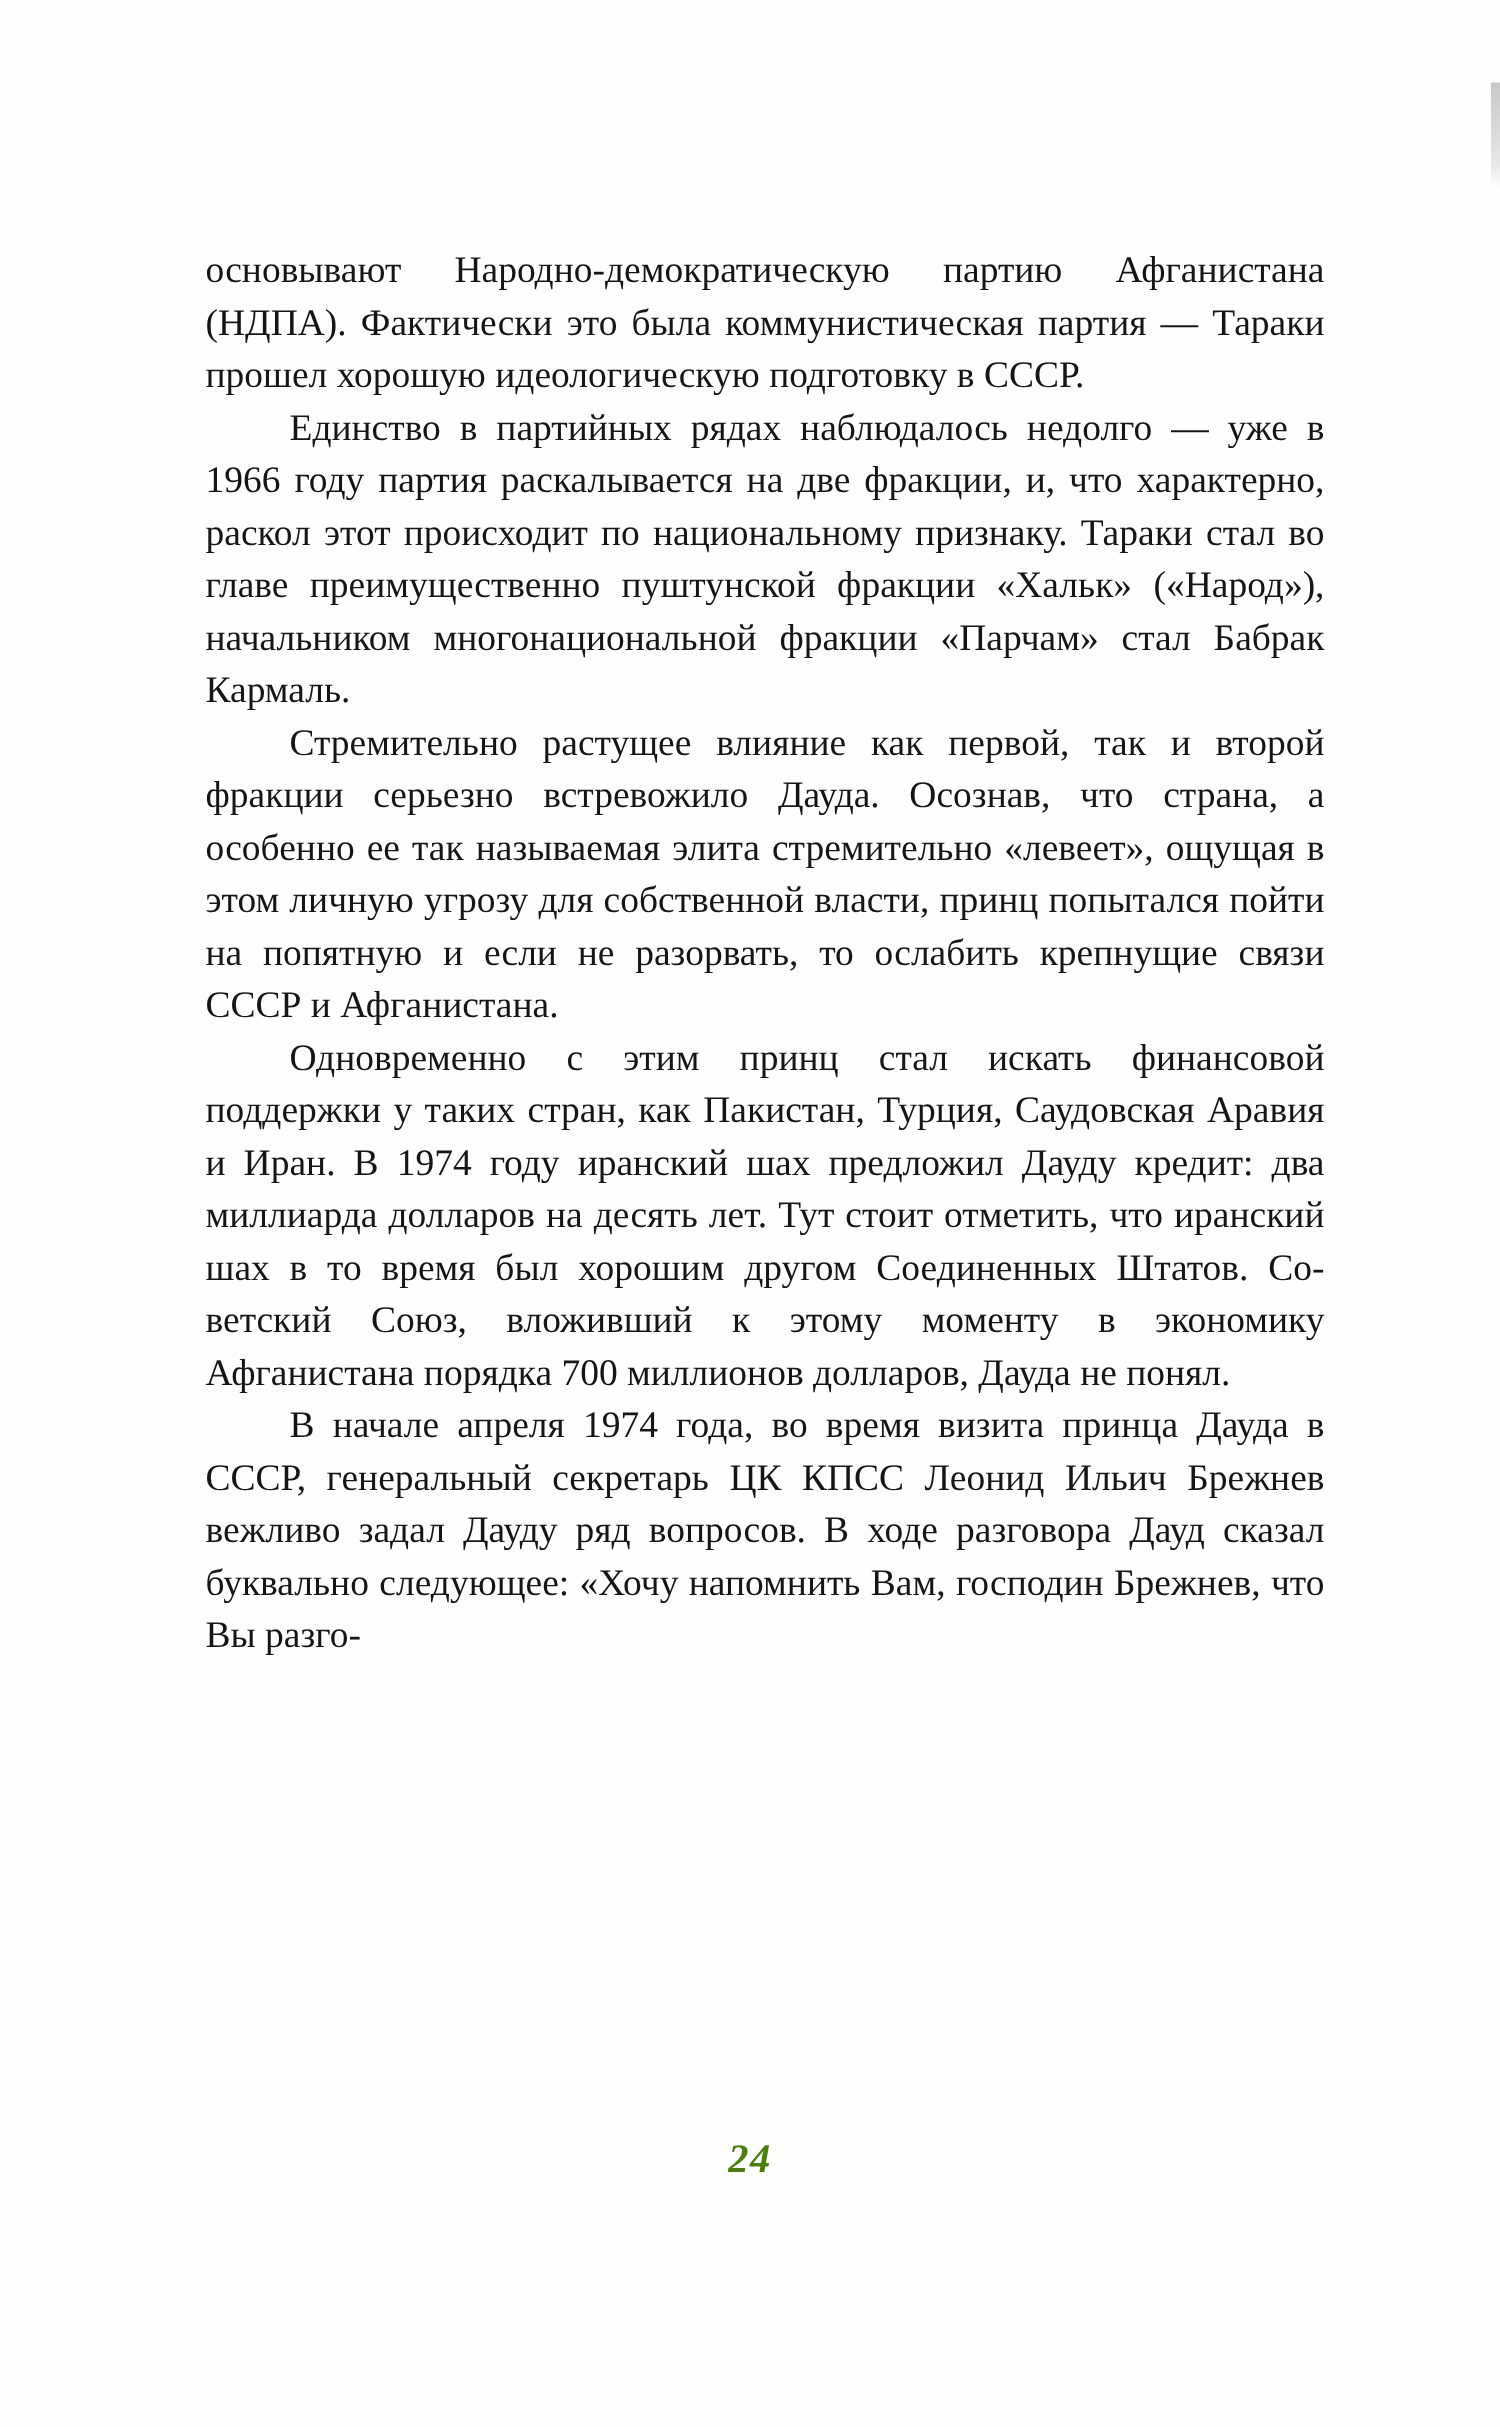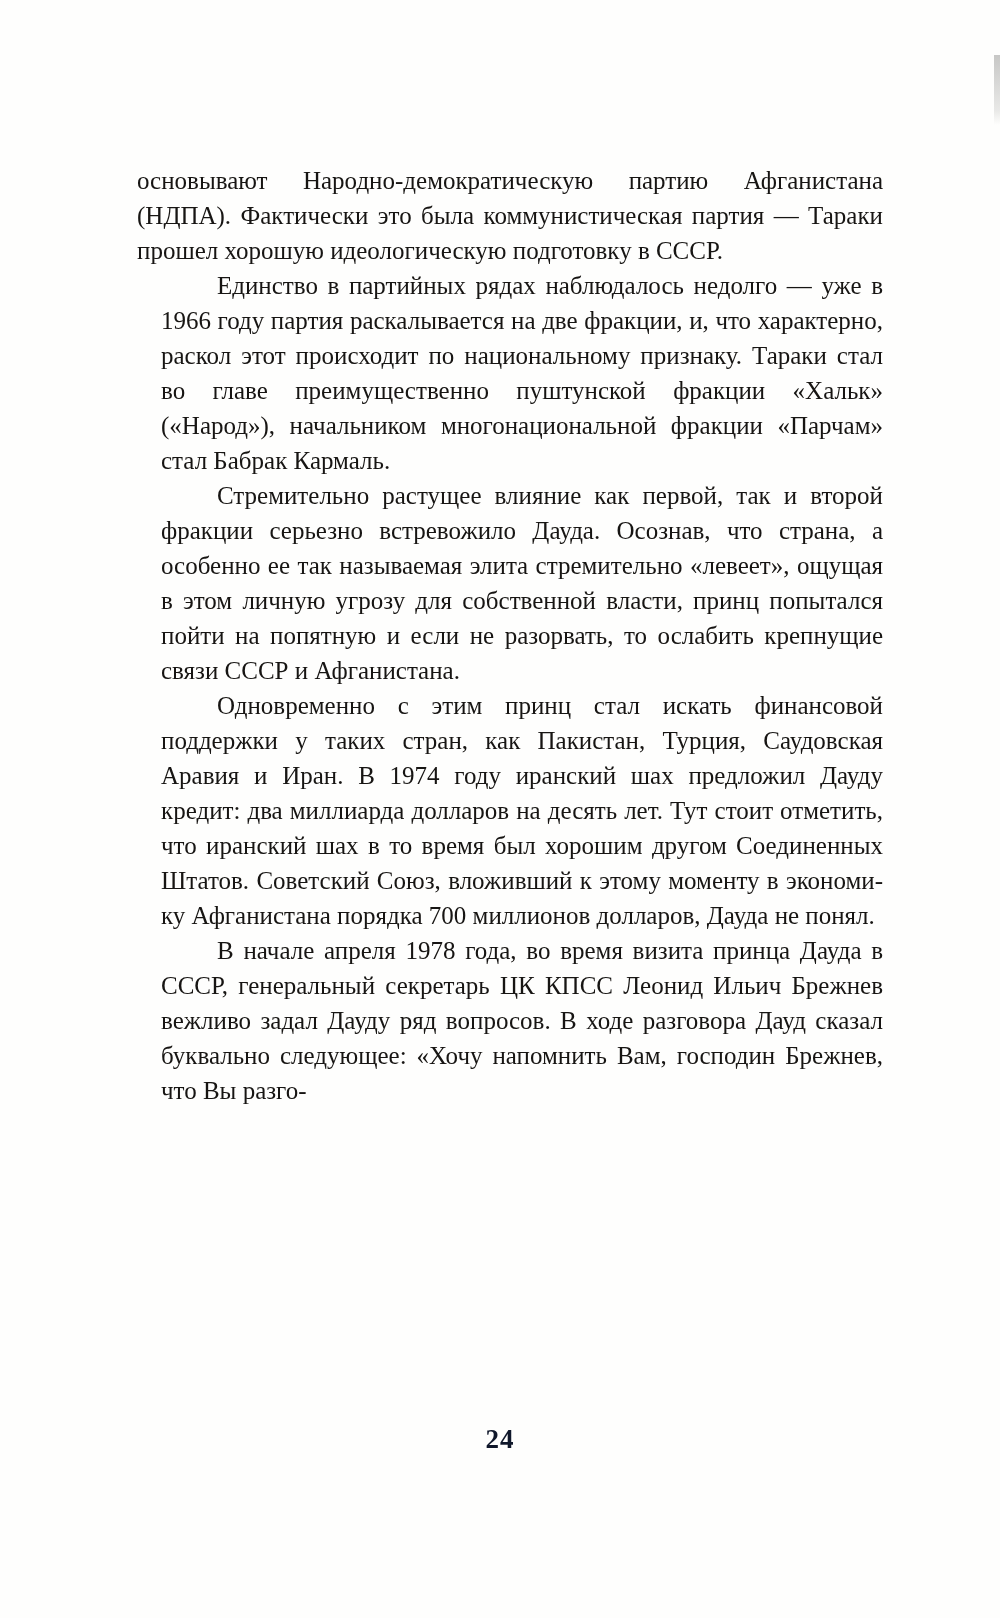--- a/index.html
+++ b/index.html
@@ -35,45 +35,45 @@
     color: #171513;
     text-align: justify;
     hyphens: manual;
     -webkit-hyphens: manual;
   }
   .text-block p {
     text-indent: 0;
   }
   .text-block p + p {
     text-indent: 56px;
-    margin-left: 24px;
   }
   .page-number {
     position: absolute;
     left: 0;
     top: 1424px;
     width: 100%;
     text-align: center;
     font-family: "Liberation Serif", "DejaVu Serif", serif;
     font-size: 27px;
     font-weight: bold;
-    color: #0f172a;
+    color: #4d7c0f;
     letter-spacing: 1px;
+    font-style: italic;
   }
 </style>
 </head>
 <body>
 
 <div class="page">
 
   <div class="scan-edge"></div>
 
   <div class="text-block">
     <p>основывают Народно-демократическую партию Афга­нистана (НДПА). Фактически это была коммунистиче­ская партия — Тараки прошел хорошую идеологическую подготовку в СССР.</p>
     <p>Единство в партийных рядах наблюдалось недол­го — уже в 1966 году партия раскалывается на две фрак­ции, и, что характерно, раскол этот происходит по на­циональному признаку. Тараки стал во главе преиму­щественно пуштунской фракции «Хальк» («Народ»), начальником многонациональной фракции «Парчам» стал Бабрак Кармаль.</p>
     <p>Стремительно растущее влияние как первой, так и второй фракции серьезно встревожило Дауда. Осознав, что страна, а особенно ее так называемая элита стре­мительно «левеет», ощущая в этом личную угрозу для собственной власти, принц попытался пойти на попят­ную и если не разорвать, то ослабить крепнущие связи СССР и Афганистана.</p>
     <p>Одновременно с этим принц стал искать финансо­вой поддержки у таких стран, как Пакистан, Турция, Саудовская Аравия и Иран. В 1974 году иранский шах предложил Дауду кредит: два миллиарда долларов на десять лет. Тут стоит отметить, что иранский шах в то время был хорошим другом Соединенных Штатов. Со­ветский Союз, вложивший к этому моменту в экономи­ку Афганистана порядка 700 миллионов долларов, Дау­да не понял.</p>
-    <p>В начале апреля 1978 года, во время визита прин­ца Дауда в СССР, генеральный секретарь ЦК КПСС Ле­онид Ильич Брежнев вежливо задал Дауду ряд вопро­сов. В ходе разговора Дауд сказал буквально следующее: «Хочу напомнить Вам, господин Брежнев, что Вы разго-</p>
+    <p>В начале апреля 1974 года, во время визита прин­ца Дауда в СССР, генеральный секретарь ЦК КПСС Ле­онид Ильич Брежнев вежливо задал Дауду ряд вопро­сов. В ходе разговора Дауд сказал буквально следующее: «Хочу напомнить Вам, господин Брежнев, что Вы разго-</p>
   </div>
 
   <div class="page-number">24</div>
 
 </div>
 
 </body></html>

